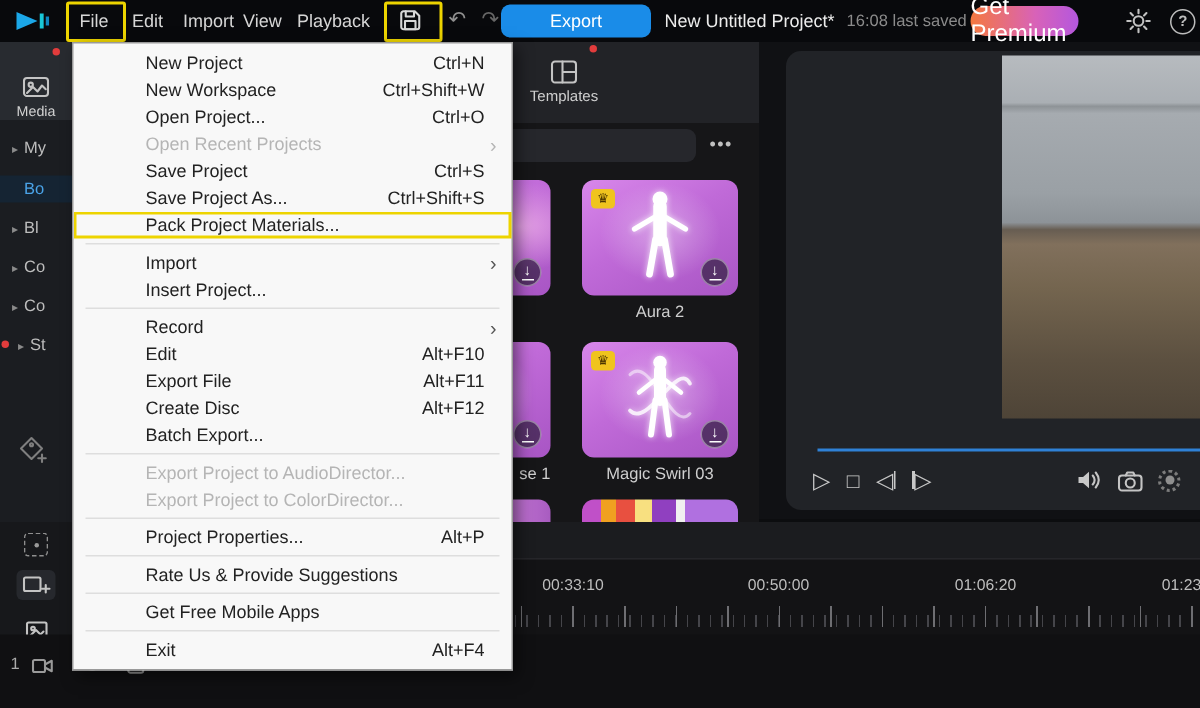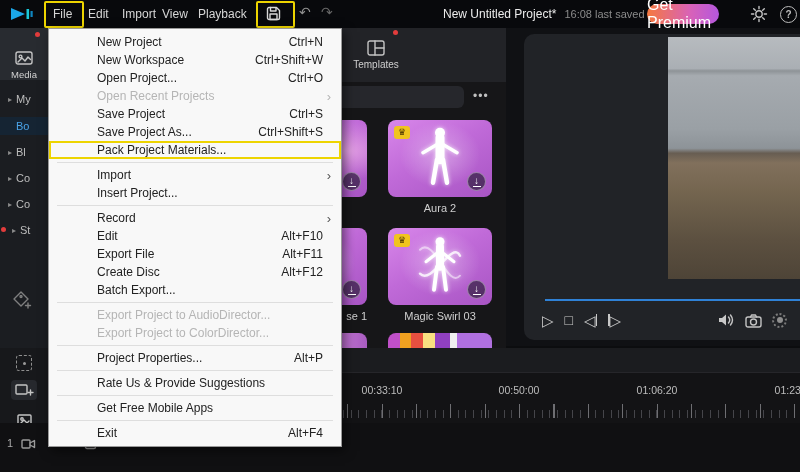--- a/index.html
+++ b/index.html
@@ -320,20 +320,21 @@
     <span class="menu-label" style="left:162px;">View</span>
     <span class="menu-label" style="left:198px;">Playback</span>
     <span class="ybox" style="left:256px;top:1px;width:35px;height:23px;"></span>
     <svg class="abs" style="left:266px;top:6px;" width="15" height="15" viewBox="0 0 15 15">
       <path d="M1.5,3 a1.5,1.5 0 0 1 1.5,-1.5 H10.5 L13.5,4.5 V12 a1.5,1.5 0 0 1 -1.5,1.5 H3 a1.5,1.5 0 0 1 -1.5,-1.5 Z" stroke="#d8d8d8"></path>
       <path d="M4.5,1.5 V5 H10 V1.8" stroke="#d8d8d8"></path>
       <rect x="4" y="8" width="7" height="5.5" stroke="#d8d8d8"></rect>
     </svg>
     <span class="undoredo" style="left:299px;">↶</span>
     <span class="undoredo" style="left:321px;color:#666;">↷</span>
+    <div class="exportbtn">Export</div>
     <div class="titlewrap">
       <span class="ptitle">New Untitled Project*</span>
       <span class="psaved">16:08 last saved</span>
     </div>
     <div class="premium">Get Premium</div>
     <svg class="abs" style="left:750px;top:5px;" width="18" height="18" viewBox="0 0 18 18">
       <circle cx="9" cy="9" r="3.2" stroke="#c2c2c2"></circle>
       <path d="M9,1.5 V3.8 M9,14.2 V16.5 M1.5,9 H3.8 M14.2,9 H16.5 M3.7,3.7 L5.3,5.3 M12.7,12.7 L14.3,14.3 M14.3,3.7 L12.7,5.3 M5.3,12.7 L3.7,14.3" stroke="#c2c2c2"></path>
     </svg>
     <div class="helpbtn">

